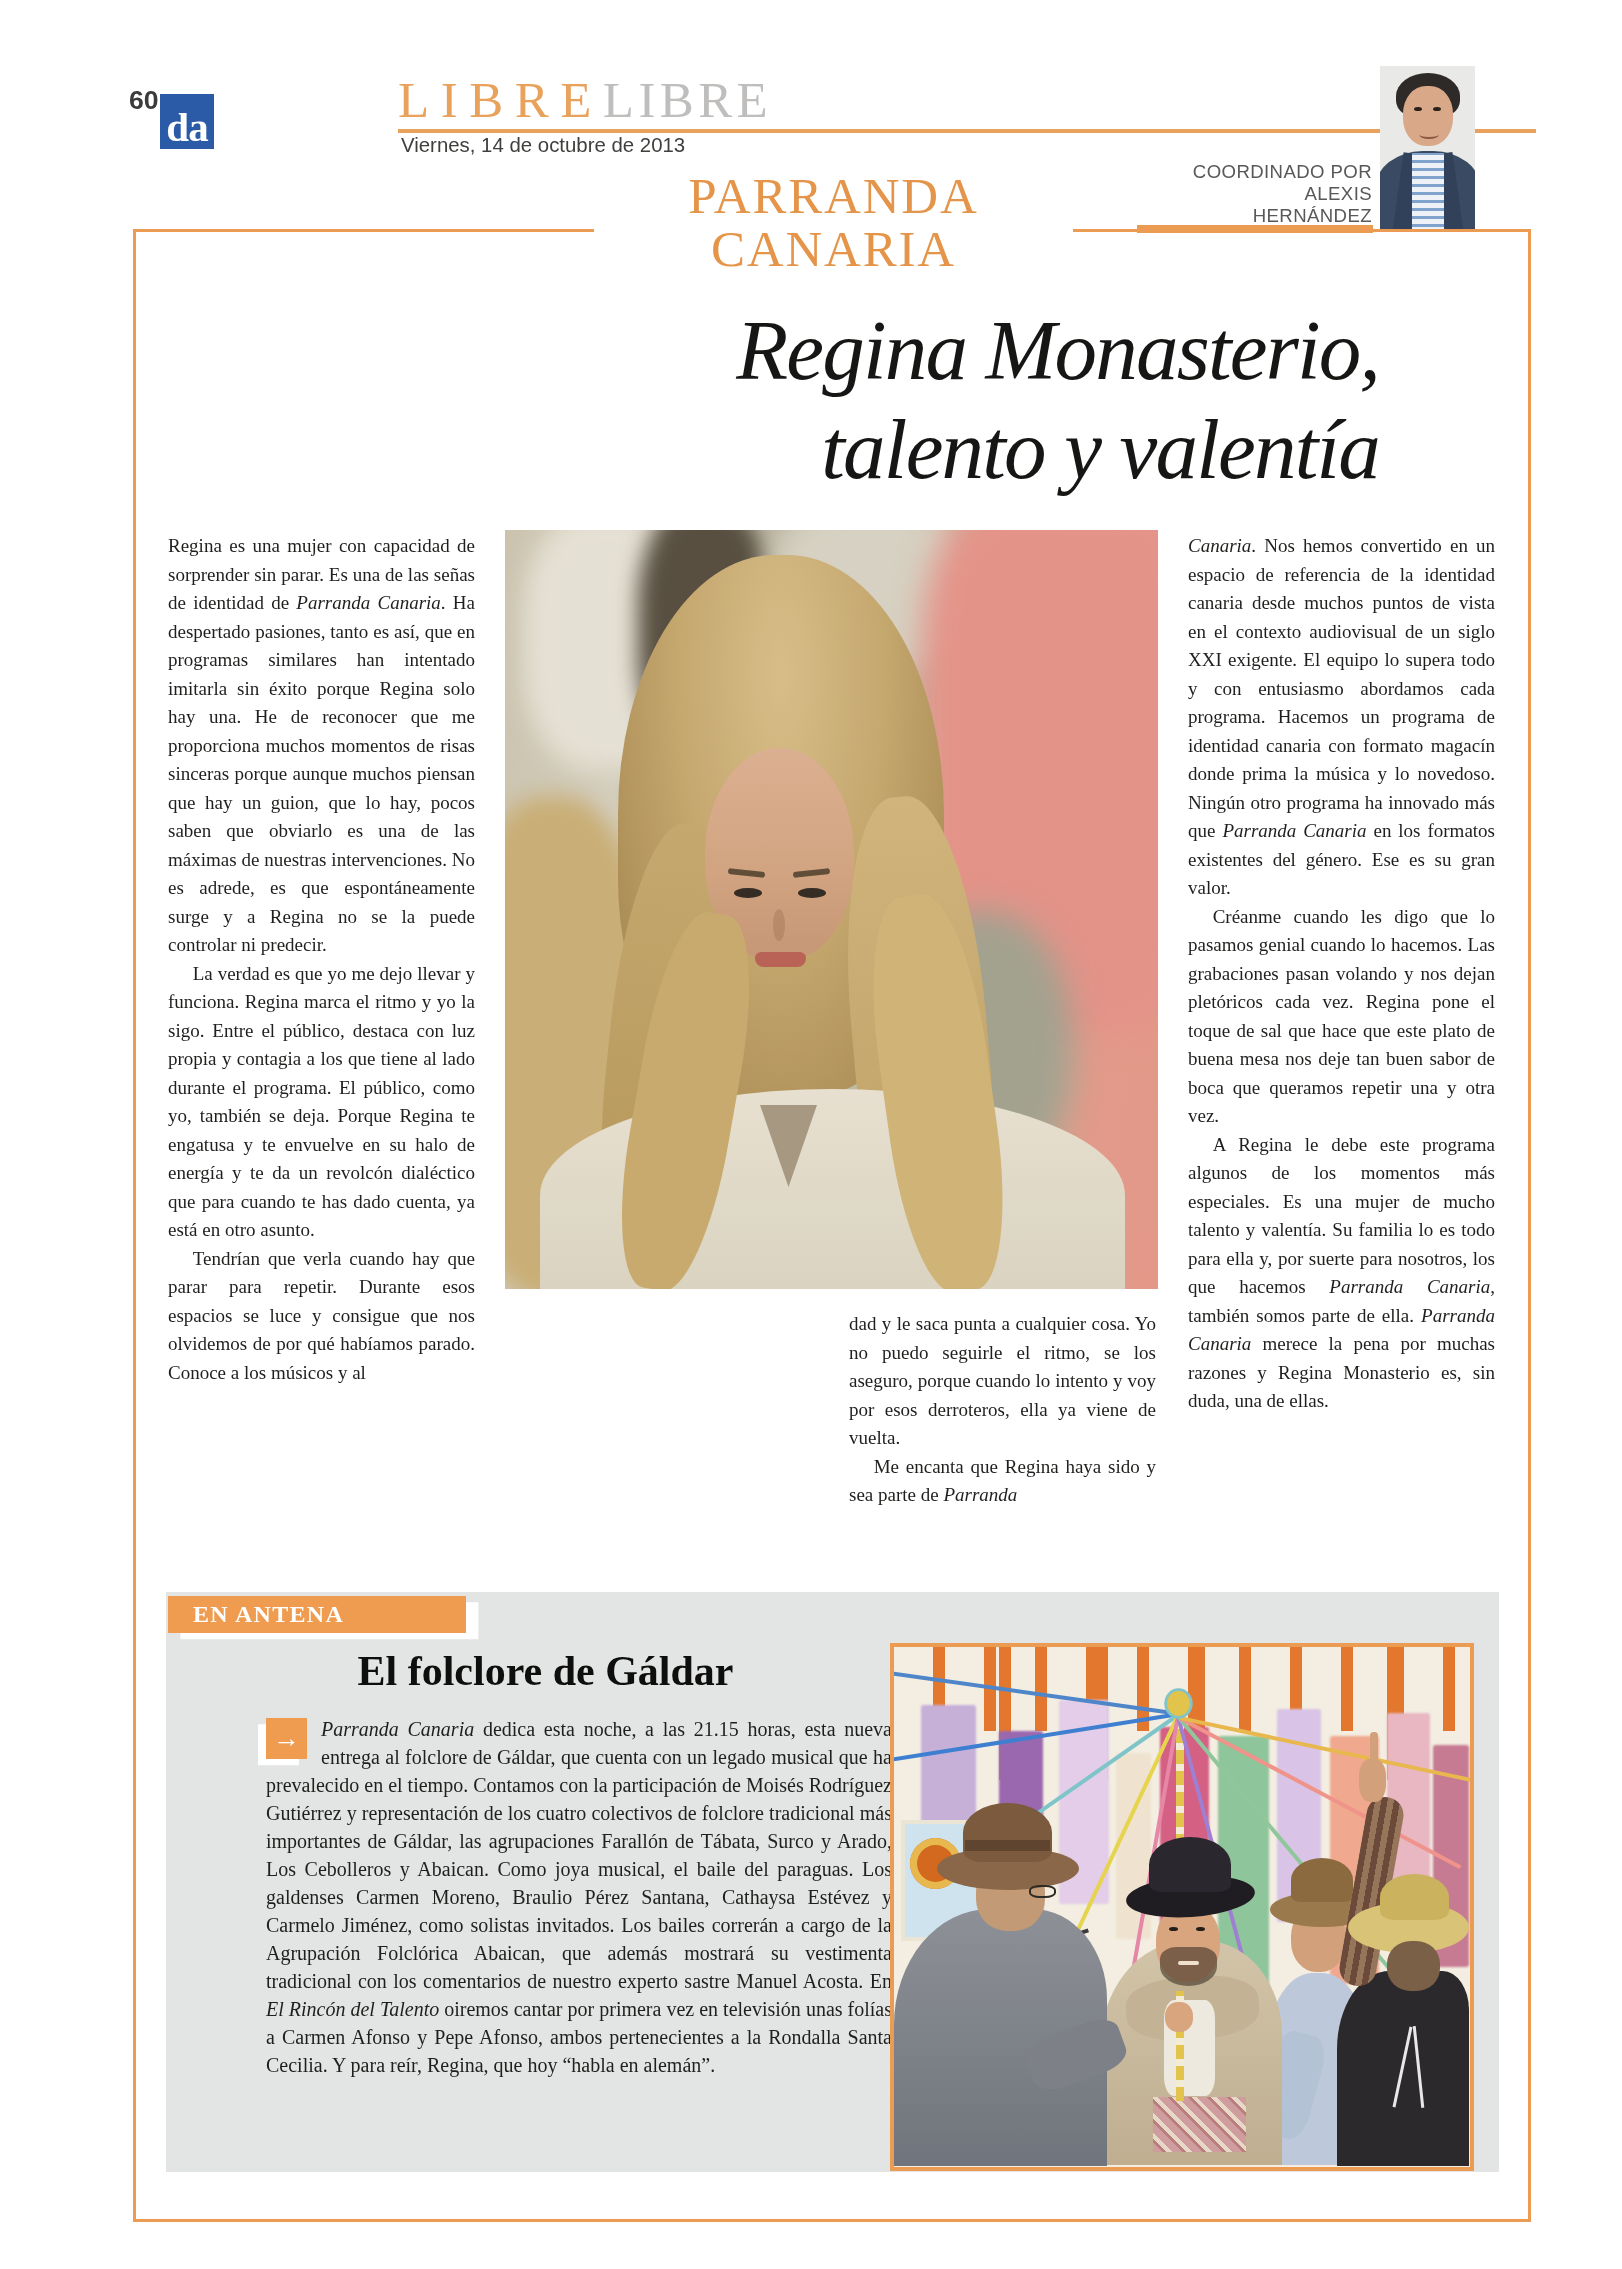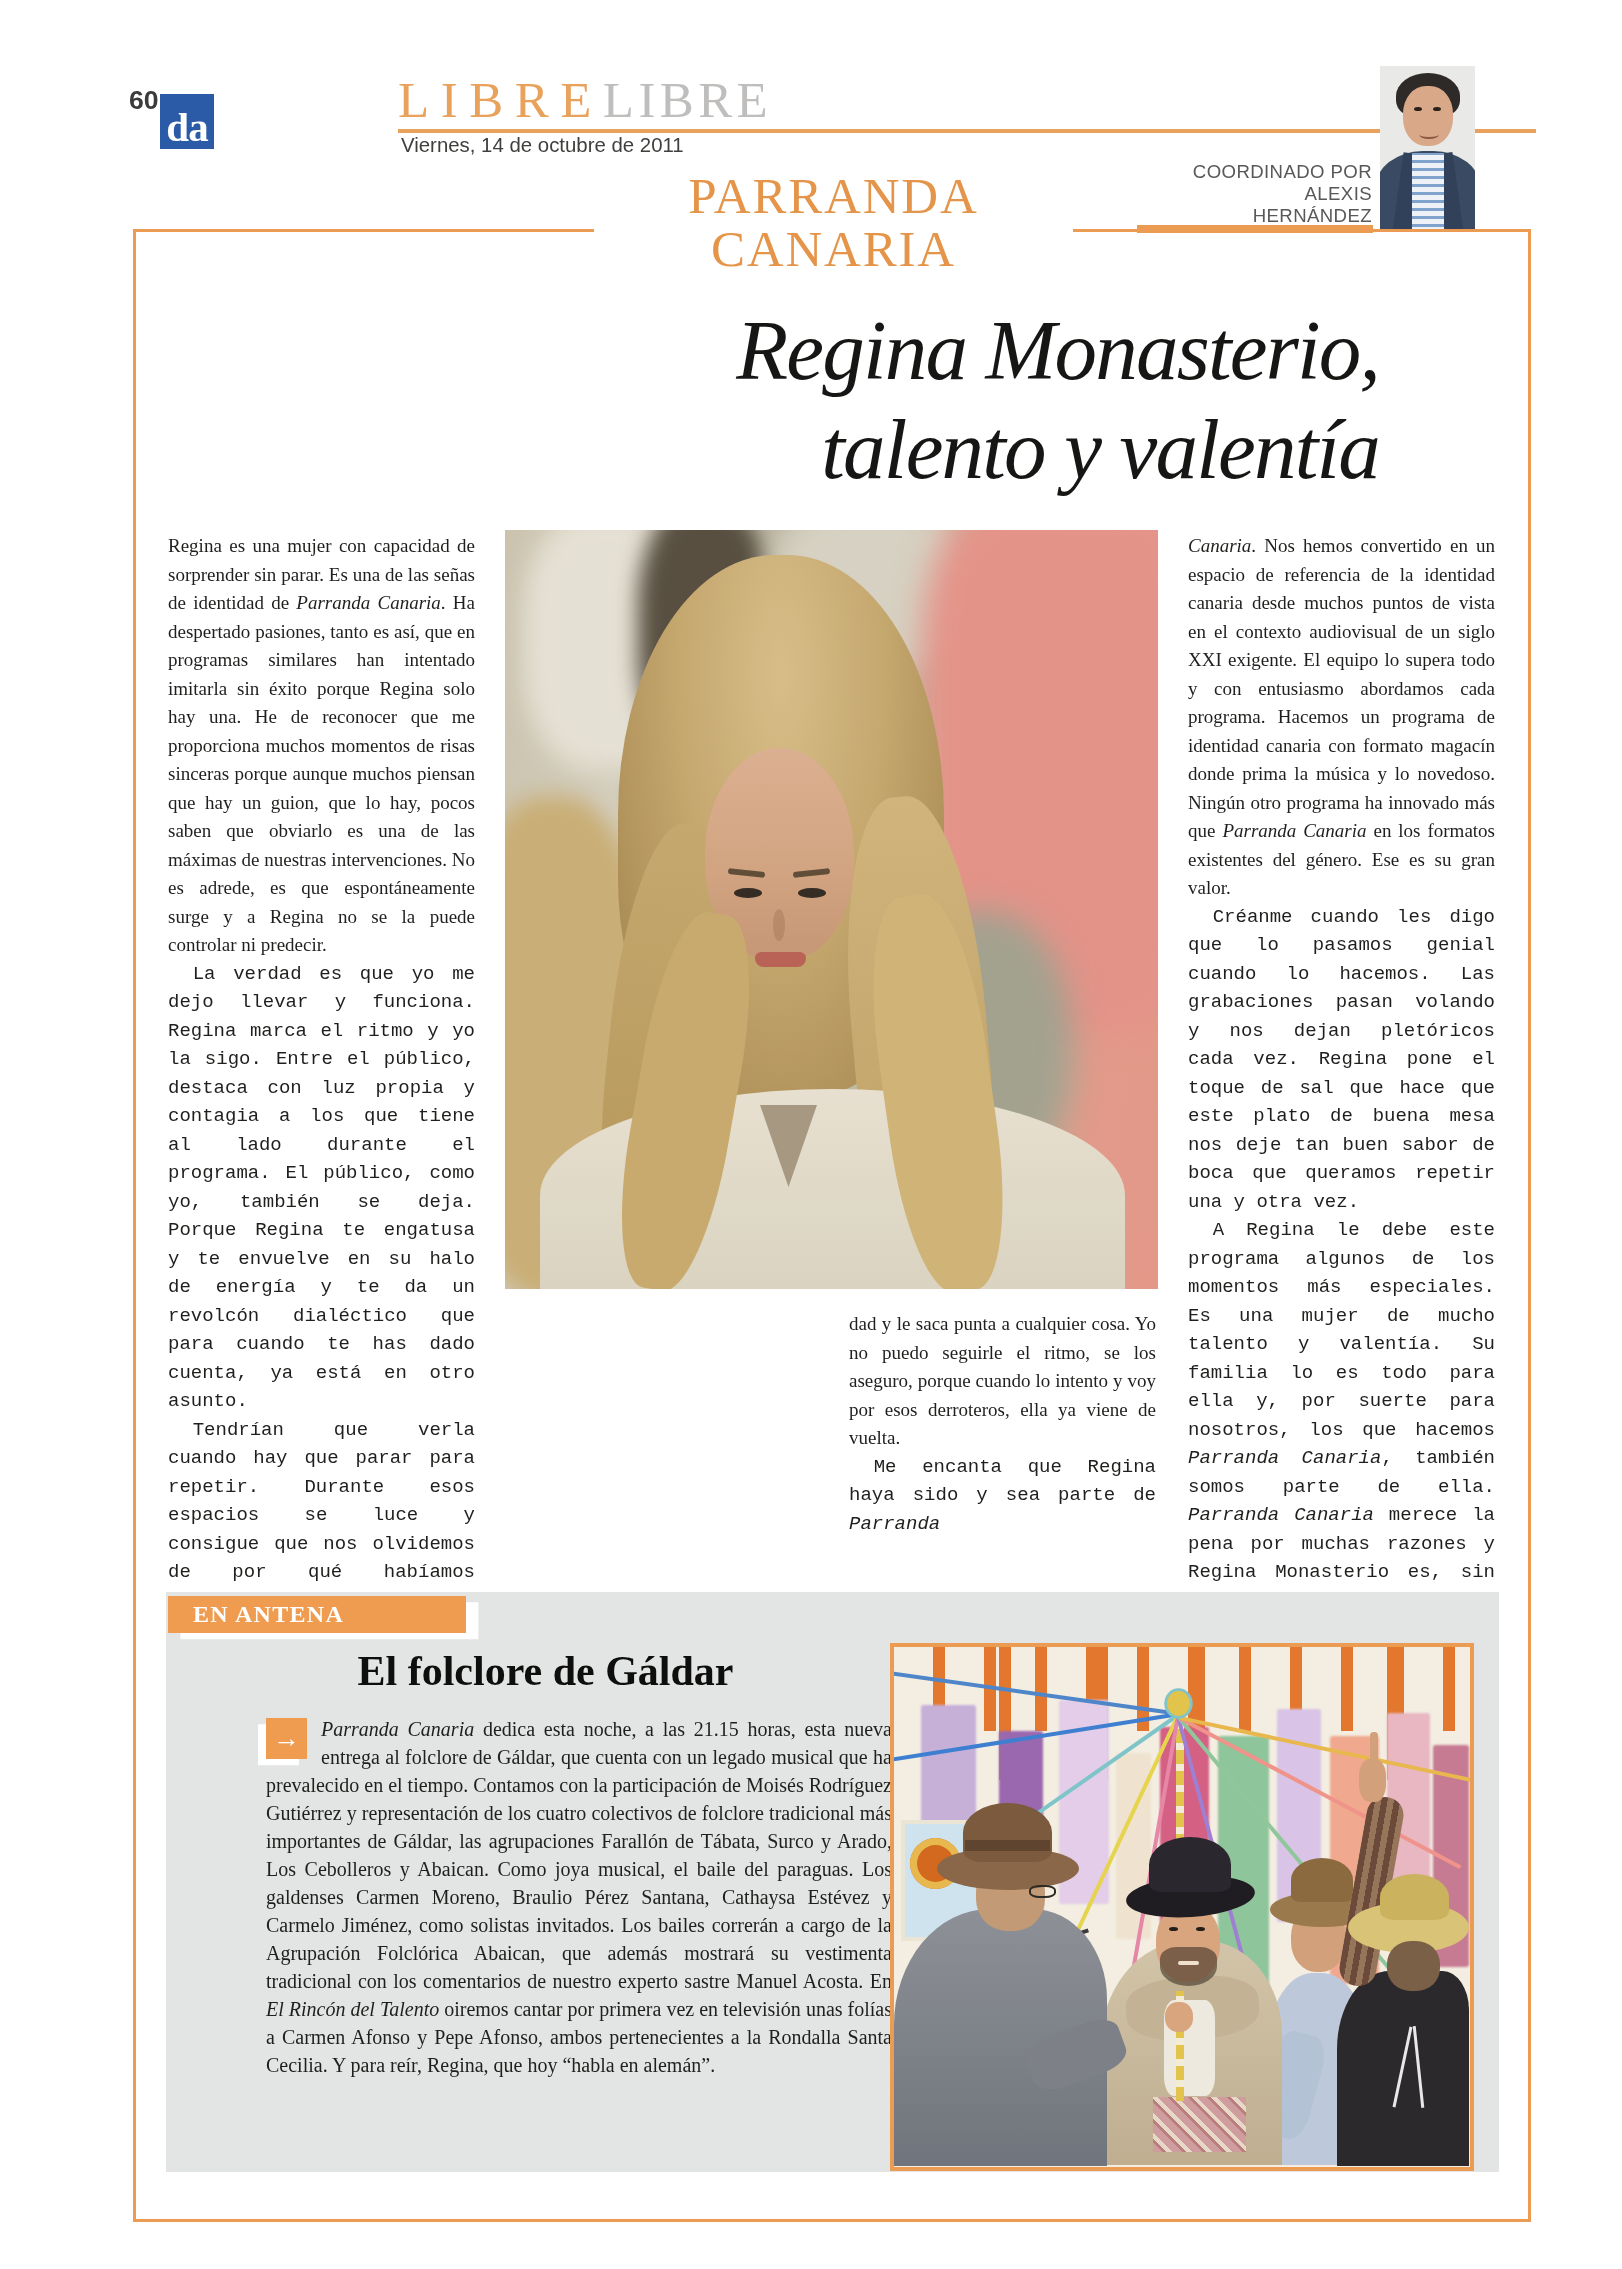--- a/index.html
+++ b/index.html
@@ -42,21 +42,21 @@
   .kicker{left:594px;top:170px;width:479px;background:#ffffff;text-align:center;
           color:#E5954A;font-size:51px;line-height:53px;letter-spacing:1.8px;padding-bottom:5.3px;}
 
   .headline{left:288px;top:301px;width:1091px;text-align:right;font-style:italic;
             font-size:85px;line-height:99px;color:#161614;letter-spacing:-1.8px;}
 
   
   .bodycol{width:307px;font-size:19px;line-height:28.5px;text-align:justify;color:#1f1f1d;
            hyphens:auto;-webkit-hyphens:auto;}
   .bodycol p{margin:0;text-indent:0;}
-  .bodycol p + p{text-indent:1.3em;font-family:Liberation Mono, monospace;}
+  .bodycol p + p{text-indent:1.3em;}
   .col1{left:168px;top:532px;}
   .col2{left:510px;top:1310px;}
   .col3{left:849px;top:1310px;}
   .col4{left:1188px;top:532px;}
 
   
   .photo-main{left:505px;top:530px;width:653px;height:759px;overflow:hidden;background:#c8c2b0;}
   .pm{position:absolute;}
   .pm-bg{left:0;top:0;right:0;bottom:0;
      background:linear-gradient(95deg,#cfc6b2 0%,#d8d2c2 18%,#beb8a6 38%,#c2bcaa 55%,#d8b49e 72%,#e79c8c 88%,#e8988a 100%);}
@@ -191,21 +191,21 @@
 <div id="page">
 
   <div class="abs page-num">60</div>
   <div class="abs logo">
     <span>da</span>
   </div>
   <div class="abs masthead">
     <span class="mast-primary">LIBRE</span><span class="mast-secondary">LIBRE</span>
   </div>
   <div class="abs mast-line"></div>
-  <div class="abs date-line">Viernes, 14 de octubre de 2011</div>
+  <div class="abs date-line">Viernes, 14 de octubre de 2013</div>
 
   <div class="abs coord">
     <span>COORDINADO POR</span><br>
     <span>ALEXIS</span><br>
     <span>HERNÁNDEZ</span>
   </div>
   <div class="abs coord-bar"></div>
 
   <div class="abs alexis">
     <div class="ax ax-suit"></div>

